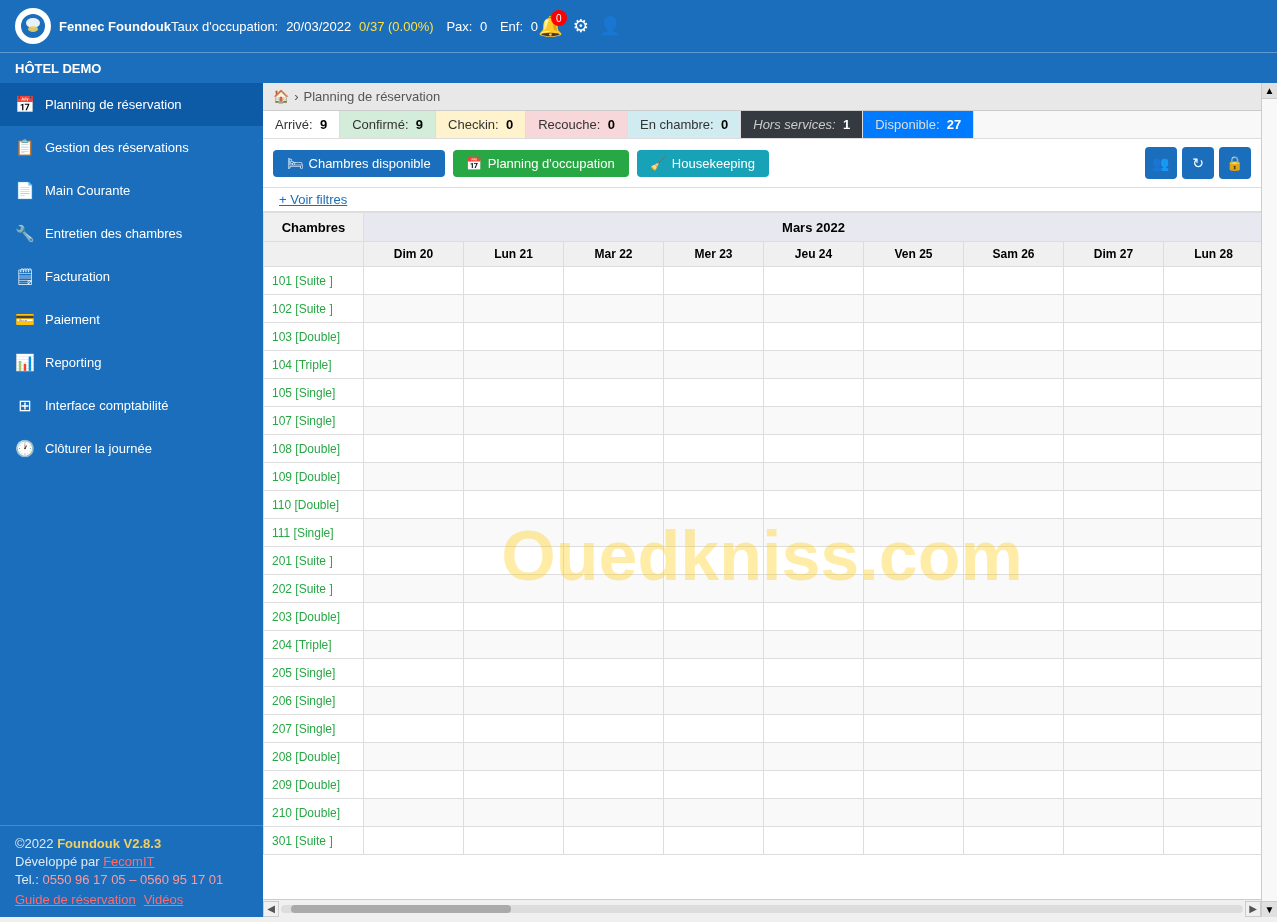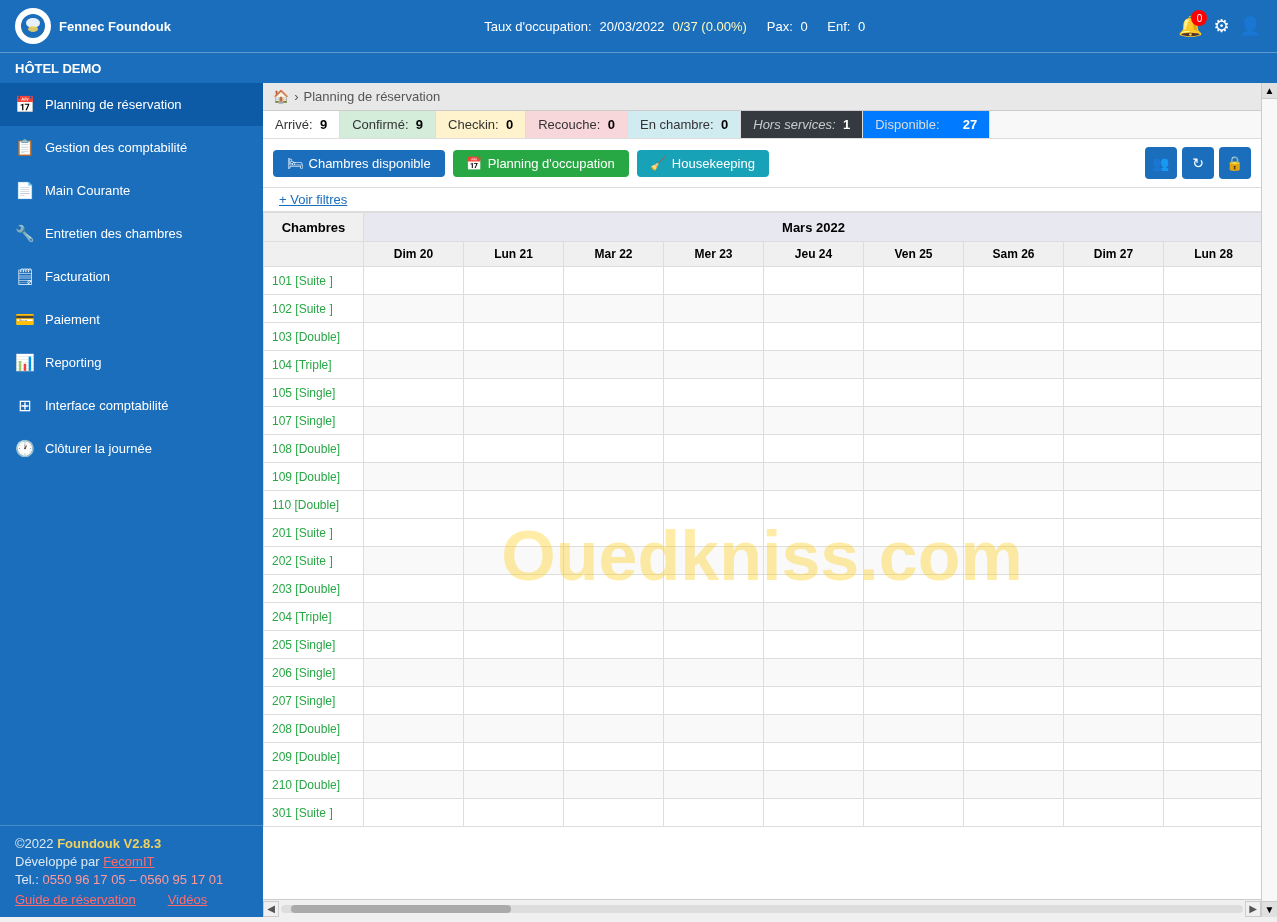--- a/index.html
+++ b/index.html
@@ -1,19 +1,19 @@
 <!DOCTYPE html>
 <html><head>
   <meta charset="utf-8">
   <style>
     * { box-sizing: border-box; margin: 0; padding: 0; font-family: Arial, sans-serif; font-size: 13px; }
     body { background: #f0f0f0; overflow: hidden; width: 1277px; height: 922px; }
 
     
-    .header { background: #1a6ebc; display: flex; align-items: center; justify-content: space-between; padding: 0 15px; height: 52px; color: white; }
+    .header { background: #1a6ebc; display: flex; align-items: center; justify-content: flex-start; padding: 0 15px; height: 52px; color: white; }
     .header-logo { display: flex; align-items: center; gap: 8px; font-size: 18px; font-weight: bold; color: white; }
     .header-logo-icon { width: 36px; height: 36px; border-radius: 50%; background: white; display: flex; align-items: center; justify-content: center; }
     .header-center { color: #f0e060; font-size: 14px; }
     .header-center span { color: white; }
     .header-right { display: flex; align-items: center; gap: 10px; }
     .notif-btn { position: relative; background: none; border: none; cursor: pointer; color: white; font-size: 20px; }
     .notif-badge { position: absolute; top: -4px; right: -4px; background: red; color: white; border-radius: 50%; width: 16px; height: 16px; font-size: 10px; display: flex; align-items: center; justify-content: center; }
     .icon-btn { background: none; border: none; cursor: pointer; color: white; font-size: 18px; }
 
     
@@ -100,22 +100,22 @@
         <circle cx="13" cy="13" r="12" fill="#1a6ebc"></circle>
         <ellipse cx="13" cy="10" rx="7" ry="5" fill="white" opacity="0.9"></ellipse>
         <ellipse cx="13" cy="16" rx="5" ry="3" fill="#f0d060" opacity="0.9"></ellipse>
       </svg>
     </div>
     <span>Fennec Foundouk</span>
   </div>
   <div class="header-center">
     <span>Taux d'occupation:</span>
     <span style="color:white; margin:0 4px;">20/03/2022</span>
-    <span style="color:#fef9c3;">0/37 (0.00%)</span>
-    <span style="margin: 0 16px; color:white;">
+    <span style="color:#fde047;">0/37 (0.00%)</span>
+    <span style="margin: 0 9px; color:white;">
       <span>Pax:</span>
       <span style="margin-left:4px; color:white;">0</span>
     </span>
     <span style="color:white;">
       <span>Enf:</span>
       <span style="margin-left:4px; color:white;">0</span>
     </span>
   </div>
   <div class="header-right">
     <button class="notif-btn">
@@ -134,21 +134,21 @@
 <div class="layout">
 
   <div class="sidebar">
     <nav class="sidebar-nav">
       <div class="sidebar-item active">
         <span class="icon">📅</span>
         <span>Planning de réservation</span>
       </div>
       <div class="sidebar-item">
         <span class="icon">📋</span>
-        <span>Gestion des comptabilité</span>
+        <span>Gestion des réservations</span>
       </div>
       <div class="sidebar-item">
         <span class="icon">📄</span>
         <span>Main Courante</span>
       </div>
       <div class="sidebar-item">
         <span class="icon">🔧</span>
         <span>Entretien des chambres</span>
       </div>
       <div class="sidebar-item">
@@ -175,21 +175,21 @@
     <div class="sidebar-footer">
       <div>
         <span>©2022 </span><span class="version">Foundouk </span><span class="version">V2.8.3</span>
       </div>
       <div style="margin-top:3px;">
         <span>Développé par </span><a>FecomIT</a>
       </div>
       <div style="margin-top:3px;">
         <span>Tel.: </span><span style="color:#ff9999;">0550 96 17 05 – 0560 95 17 01</span>
       </div>
-      <div style="margin-top:5px; display:flex; gap:32px;">
+      <div style="margin-top:5px; display:flex; gap:8px;">
         <a>Guide de réservation</a>
         <a>Vidéos</a>
       </div>
     </div>
   </div>
 
   <div class="main">
 
     <div class="breadcrumb-bar">
       <span class="home-icon">🏠</span>
@@ -217,21 +217,21 @@
       <div class="status-item status-enchambre">
         <span class="label">En chambre:</span>
         <span class="value" style="margin-left:4px;">0</span>
       </div>
       <div class="status-item status-horsservice">
         <span class="label">Hors services:</span>
         <span class="value" style="margin-left:4px;">1</span>
       </div>
       <div class="status-item status-disponible">
         <span class="label">Disponible:</span>
-        <span class="value" style="margin-left:20px;">27</span>
+        <span class="value" style="margin-left:4px;">27</span>
       </div>
     </div>
 
     <div class="toolbar">
       <div class="toolbar-left">
         <button class="btn-primary">
           <span>🛏</span>
           <span>Chambres disponible</span>
         </button>
         <button class="btn-success">
@@ -383,20 +383,32 @@
                 <td class="day-cell"></td>
                 <td class="day-cell"></td>
                 <td class="day-cell"></td>
                 <td class="day-cell"></td>
                 <td class="day-cell"></td>
                 <td class="day-cell"></td>
                 <td class="day-cell"></td>
                 <td class="day-cell"></td>
               </tr>
               <tr>
+                <td class="room-cell">111 [Single]</td>
+                <td class="day-cell-alt"></td>
+                <td class="day-cell-alt"></td>
+                <td class="day-cell-alt"></td>
+                <td class="day-cell-alt"></td>
+                <td class="day-cell-alt"></td>
+                <td class="day-cell-alt"></td>
+                <td class="day-cell-alt"></td>
+                <td class="day-cell-alt"></td>
+                <td class="day-cell-alt"></td>
+              </tr>
+              <tr>
                 <td class="room-cell">201 [Suite ]</td>
                 <td class="day-cell"></td>
                 <td class="day-cell"></td>
                 <td class="day-cell"></td>
                 <td class="day-cell"></td>
                 <td class="day-cell"></td>
                 <td class="day-cell"></td>
                 <td class="day-cell"></td>
                 <td class="day-cell"></td>
                 <td class="day-cell"></td>

